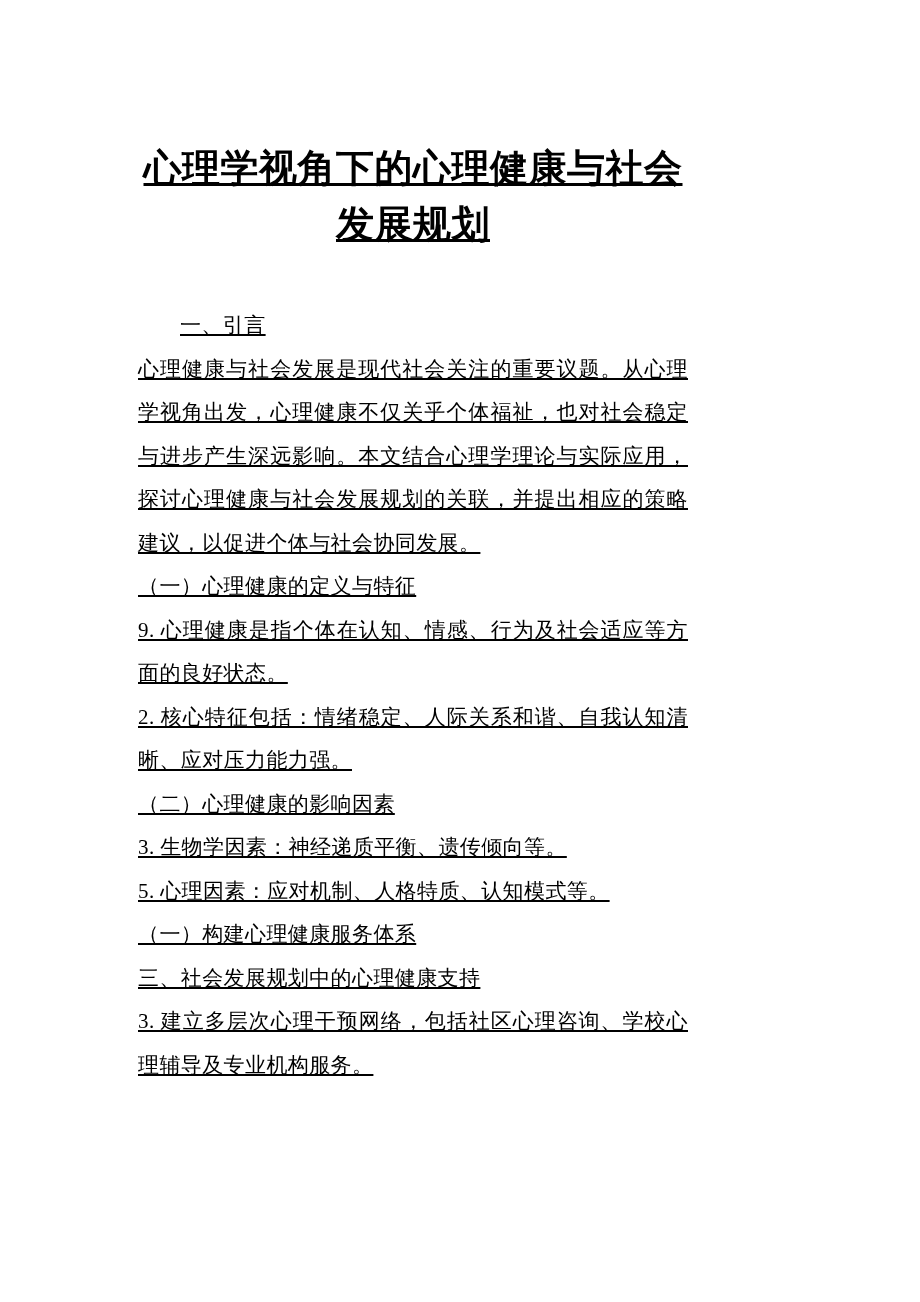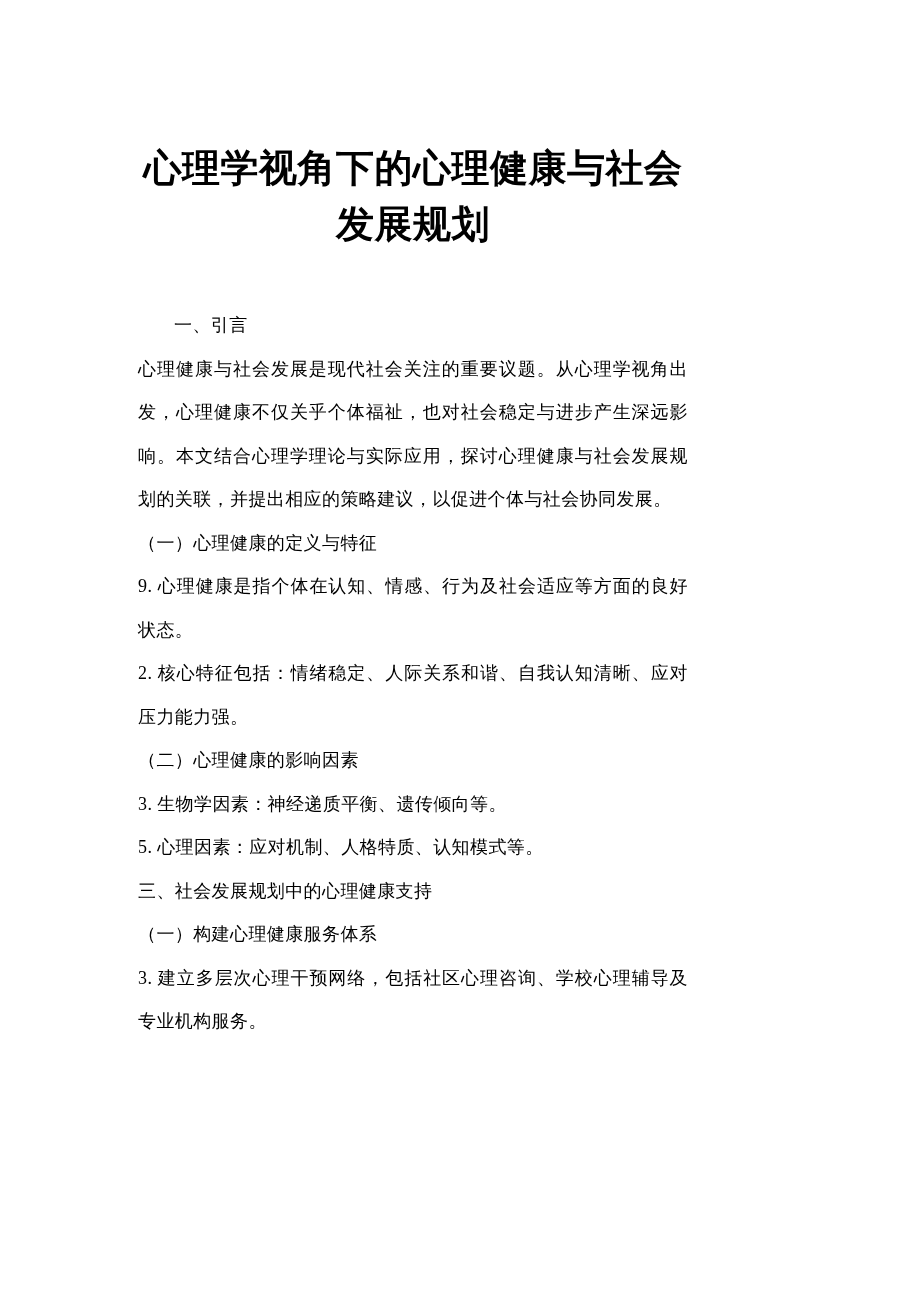--- a/index.html
+++ b/index.html
@@ -13,33 +13,34 @@
     overflow: hidden;
     color: #000000;
     font-family: "Liberation Serif", "DejaVu Serif", serif;
   }
   .page {
     box-sizing: border-box;
     width: 820px;
     height: 1302px;
     padding: 140px 132px 40px 138px;
     background: #ffffff;
+    text-decoration: underline;
   }
   .doc-title {
     margin: 0 0 52px 0;
     font-family: "Liberation Sans", "DejaVu Sans", sans-serif;
     font-size: 38px;
     font-weight: 700;
     line-height: 56px;
     text-align: center;
     letter-spacing: 0.5px;
   }
   .doc-body p {
     margin: 0;
-    font-size: 18px;
+    font-size: 21px;
     line-height: 43.5px;
     letter-spacing: 0.4px;
     text-align: justify;
     white-space: pre-wrap;
   }
   .doc-body p.indent {
     text-indent: 2em;
   }
 </style>
 </head>
@@ -51,18 +52,18 @@
 
   <div class="doc-body">
     <p class="indent">一、引言</p>
     <p>心理健康与社会发展是现代社会关注的重要议题。从心理学视角出发，心理健康不仅关乎个体福祉，也对社会稳定与进步产生深远影响。本文结合心理学理论与实际应用，探讨心理健康与社会发展规划的关联，并提出相应的策略建议，以促进个体与社会协同发展。</p>
     <p>（一）心理健康的定义与特征</p>
     <p>9. 心理健康是指个体在认知、情感、行为及社会适应等方面的良好状态。</p>
     <p>2. 核心特征包括：情绪稳定、人际关系和谐、自我认知清晰、应对压力能力强。</p>
     <p>（二）心理健康的影响因素</p>
     <p>3. 生物学因素：神经递质平衡、遗传倾向等。</p>
     <p>5. 心理因素：应对机制、人格特质、认知模式等。</p>
+    <p>（一）构建心理健康服务体系</p>
     <p>三、社会发展规划中的心理健康支持</p>
-    <p>（一）构建心理健康服务体系</p>
     <p>3. 建立多层次心理干预网络，包括社区心理咨询、学校心理辅导及专业机构服务。</p>
   </div>
 
 </div>
 
 </body></html>

